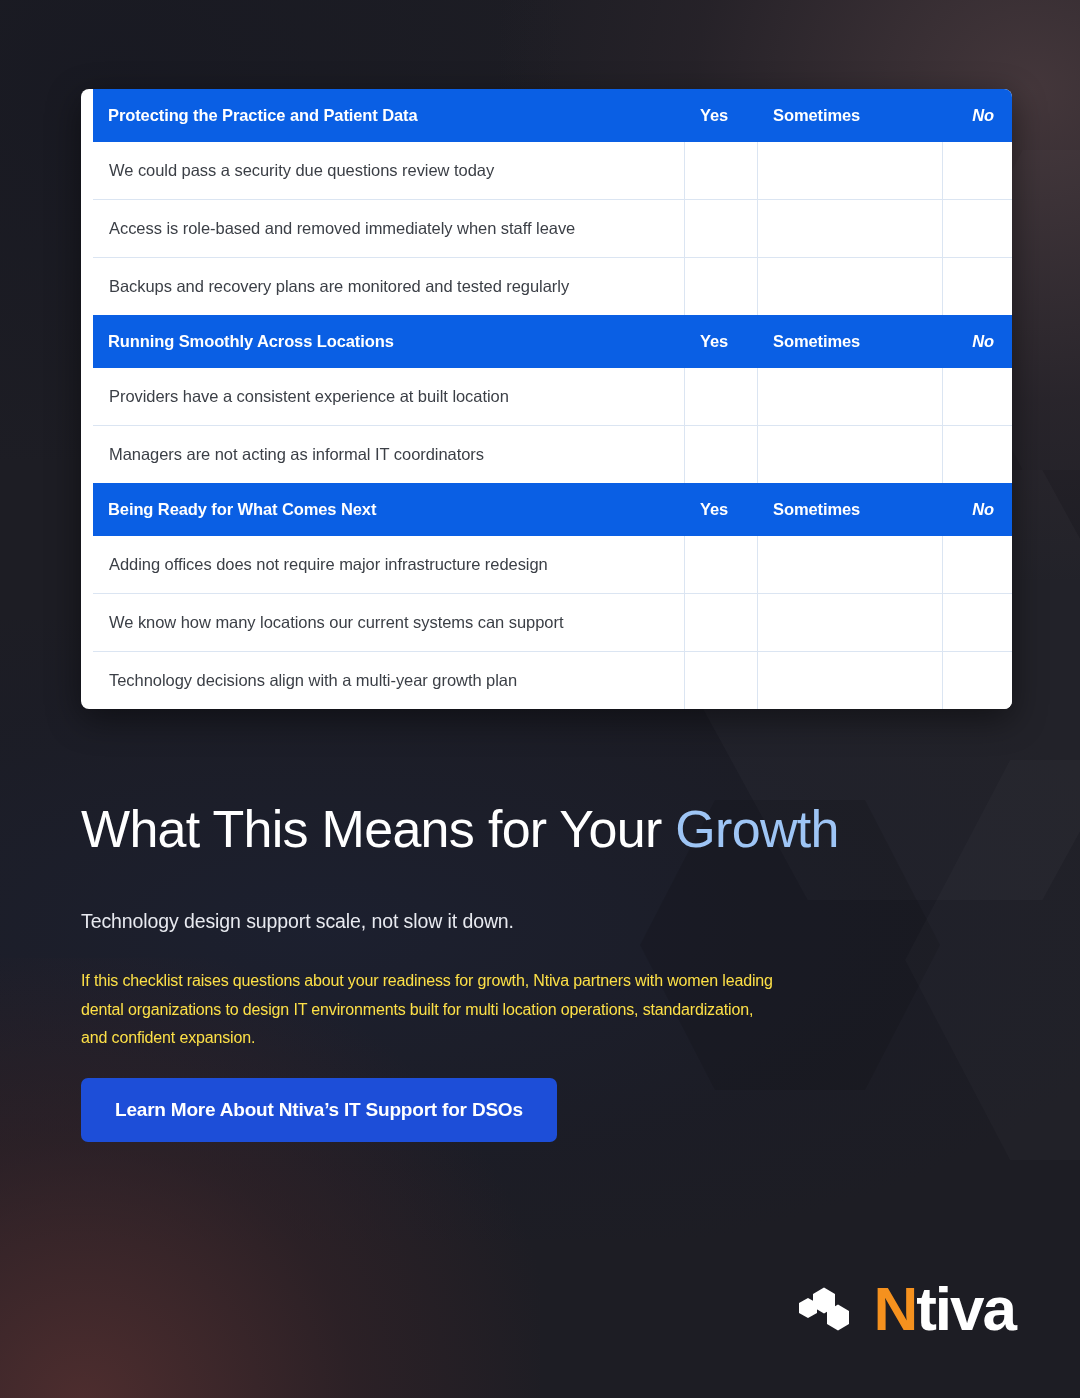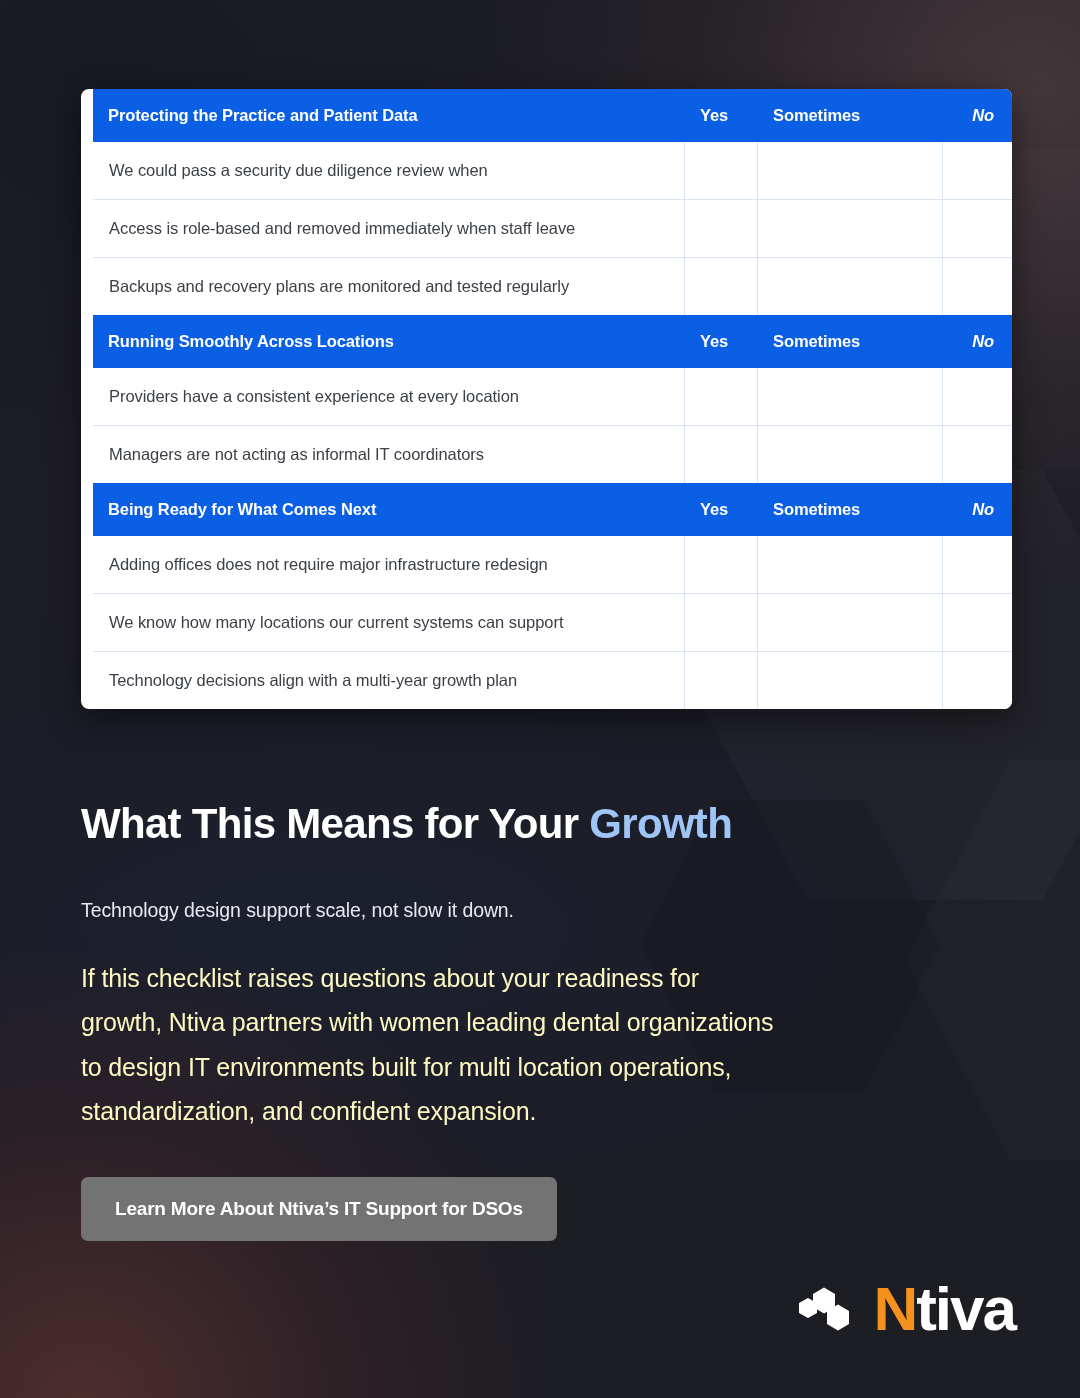--- a/index.html
+++ b/index.html
@@ -122,46 +122,46 @@
 
   
   .content {
     position: absolute;
     left: 81px;
     top: 800px;
     width: 800px;
     z-index: 5;
   }
   .headline {
-    font-size: 42px;
-    font-weight: bold;
+    font-size: 52px;
+    font-weight: normal;
     color: #ffffff;
     letter-spacing: -0.7px;
     line-height: 1.12;
     margin: 0;
   }
   .headline .accent { color: #9ec5f5; }
   .sub {
     margin: 52px 0 0 0;
     font-size: 19.5px;
     color: #e8eaf0;
     letter-spacing: -0.1px;
   }
   .para {
     margin: 34px 0 0 0;
-    font-size: 25px;
-    color: #fef9c3;
+    font-size: 16px;
+    color: #fde047;
     line-height: 1.77;
     letter-spacing: -0.15px;
     max-width: 700px;
   }
   .cta {
     display: inline-block;
-    margin-top: 44px;
-    background: #737373;
+    margin-top: 26px;
+    background: #1d4ed8;
     color: #ffffff;
     font-size: 19px;
     font-weight: bold;
     letter-spacing: -0.2px;
     padding: 21px 34px;
     border: none;
     border-radius: 7px;
     cursor: pointer;
     font-family: "Liberation Sans", sans-serif;
   }
@@ -211,21 +211,21 @@
     </colgroup>
     <tbody>
 
       <tr class="section-head">
         <td class="h-label">Protecting the Practice and Patient Data</td>
         <td class="h-yes">Yes</td>
         <td class="h-somet">Sometimes</td>
         <td class="h-no">No</td>
       </tr>
       <tr class="item-row">
-        <td class="cell-label">We could pass a security due diligence review when</td>
+        <td class="cell-label">We could pass a security due questions review today</td>
         <td class="cell-box"></td>
         <td class="cell-box"></td>
         <td class="cell-no"></td>
       </tr>
       <tr class="item-row">
         <td class="cell-label">Access is role-based and removed immediately when staff leave</td>
         <td class="cell-box"></td>
         <td class="cell-box"></td>
         <td class="cell-no"></td>
       </tr>
@@ -236,21 +236,21 @@
         <td class="cell-no"></td>
       </tr>
 
       <tr class="section-head">
         <td class="h-label">Running Smoothly Across Locations</td>
         <td class="h-yes">Yes</td>
         <td class="h-somet">Sometimes</td>
         <td class="h-no">No</td>
       </tr>
       <tr class="item-row">
-        <td class="cell-label">Providers have a consistent experience at every location</td>
+        <td class="cell-label">Providers have a consistent experience at built location</td>
         <td class="cell-box"></td>
         <td class="cell-box"></td>
         <td class="cell-no"></td>
       </tr>
       <tr class="item-row last-of-section">
         <td class="cell-label">Managers are not acting as informal IT coordinators</td>
         <td class="cell-box"></td>
         <td class="cell-box"></td>
         <td class="cell-no"></td>
       </tr>

